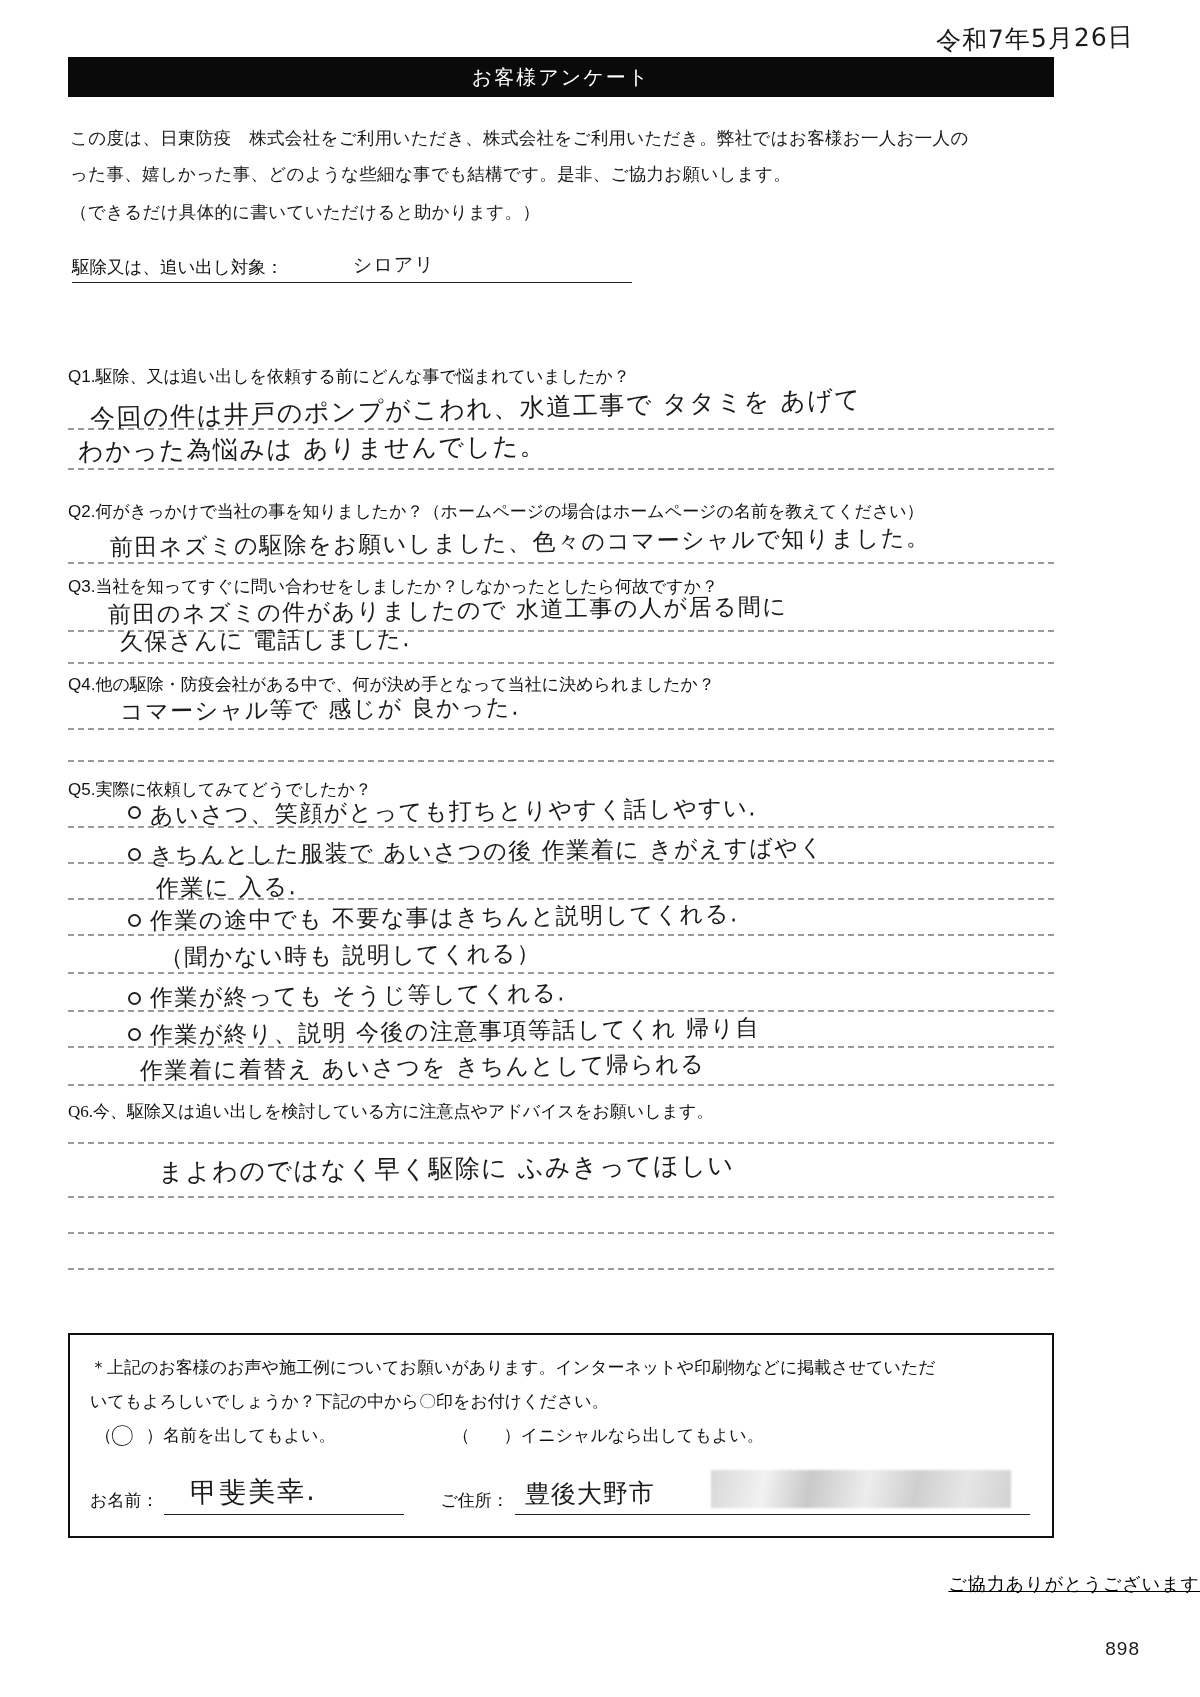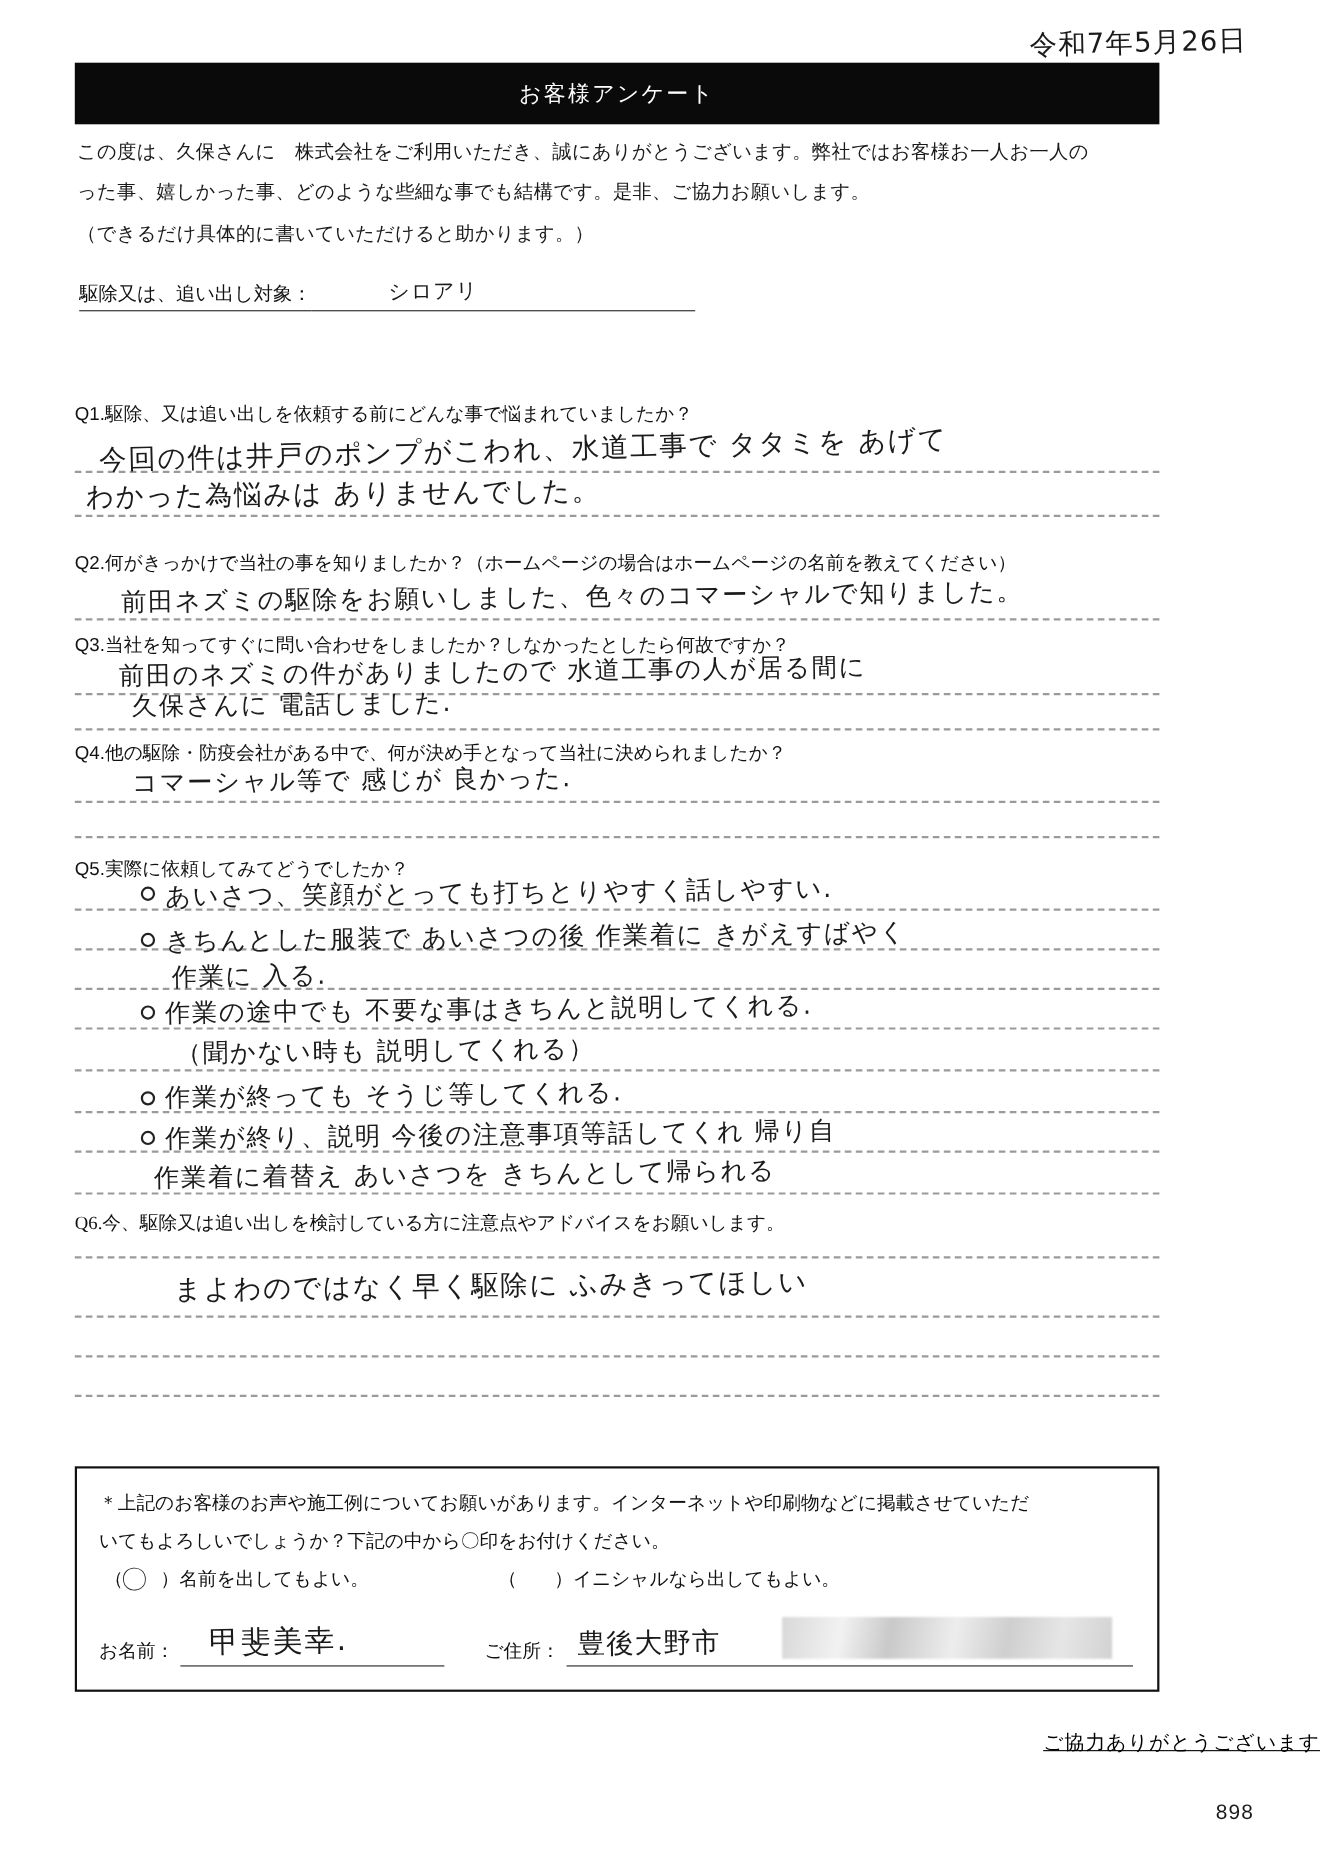--- a/index.html
+++ b/index.html
@@ -35,21 +35,21 @@
     transform: rotate(-1.2deg);
     white-space: nowrap;
   }
 
   
   .title-bar {
     position: absolute;
     left: 68px;
     top: 57px;
     width: 986px;
-    height: 56px;
+    height: 40px;
     background: #0a0a0a;
     color: #fff;
     display: flex;
     align-items: center;
     justify-content: center;
     font-size: 20px;
     letter-spacing: 2px;
   }
 
   
@@ -253,21 +253,21 @@
 </head>
 <body>
 
 <div class="page">
 
   <div class="date-hand">令和7年5月26日</div>
 
   <div class="title-bar">お客様アンケート</div>
 
   <div class="intro">
-    <p>この度は、久保さんに　株式会社をご利用いただき、誠にありがとうございます。弊社ではお客様お一人お一人の</p>
+    <p>この度は、日東防疫　株式会社をご利用いただき、株式会社をご利用いただき。弊社ではお客様お一人お一人の</p>
     <p>った事、嬉しかった事、どのような些細な事でも結構です。是非、ご協力お願いします。</p>
     <p class="note">（できるだけ具体的に書いていただけると助かります。）</p>
   </div>
 
   <div class="target-row">
     <span class="target-label">駆除又は、追い出し対象：</span>
     <span class="target-rule">
       <span class="target-hand">シロアリ</span>
     </span>
   </div>

